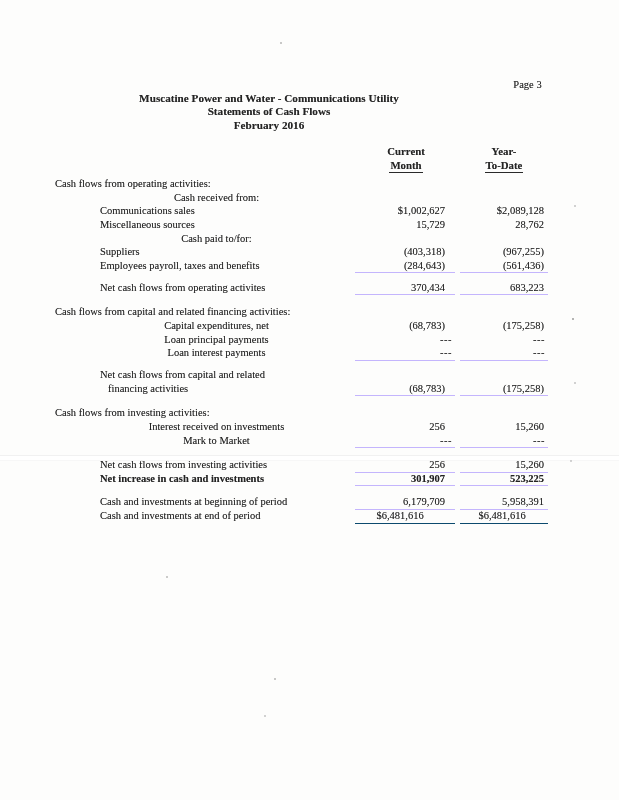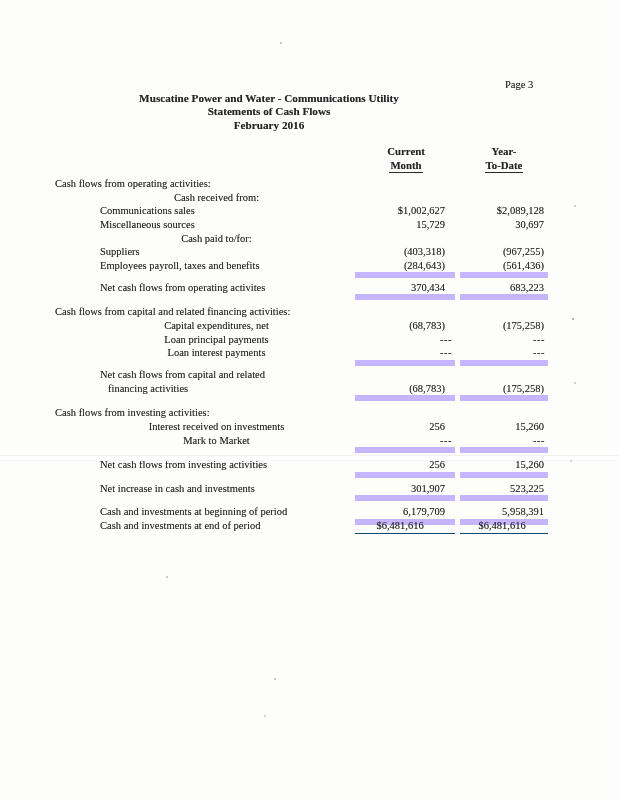--- a/index.html
+++ b/index.html
@@ -12,21 +12,21 @@
   .page{
     position:relative;
     width:619px;height:800px;
     background:#fdfdfc;
     color:#242424;
     overflow:hidden;
     text-shadow:0 0 0.6px rgba(45,45,45,0.45);
   }
   .page-label{
     position:absolute; top:79px; left:505px; width:45px;
-    font-size:10.5px; text-align:left;
+    font-size:10.5px; text-align:center;
   }
   .title-block{
     position:absolute; top:92px; left:0; width:538px;
     text-align:center; font-weight:bold; font-size:11.2px; line-height:13.4px;
   }
   .col-heads{position:absolute; top:145px; left:0; width:619px;
     font-weight:bold; font-size:10.8px; line-height:13.5px;}
   .col-head{position:absolute; text-align:center;}
   .col-head.c1h{left:355px; width:102px;}
   .col-head.c2h{left:460px; width:88px;}
@@ -34,21 +34,21 @@
 
   .statement{
     position:absolute; top:177px; left:55px; width:493px;
     font-size:10.5px;
   }
   .row{display:flex; align-items:baseline; height:13.66px; line-height:13.5px;}
   .lab{flex:1 1 auto; white-space:nowrap; overflow:visible;}
   .num{text-align:right; white-space:nowrap;}
   .c1{width:100px; padding-right:10px;}
   .c2{width:88px; margin-left:5px; padding-right:4px;}
-  .u{border-bottom:6px solid #c4b5fd;}
+  .u{border-bottom:1px solid #c4b5fd;}
   .uu{border-bottom:1px solid #0c4a6e;text-align:center;}
   .dash{padding-right:3px; letter-spacing:0.5px;}
   .ind0{padding-left:0;}
   .ind1{padding-left:23px;text-align:center;}
   .ind2{padding-left:45px;}
   .ind3{padding-left:53px;}
 
   .scan-band{
     position:absolute; top:455px; left:0; width:619px; height:6px;
     background:rgba(255,255,255,0.9);
@@ -106,21 +106,21 @@
       <span class="num c2"></span>
     </div>
       <div class="row">
       <span class="lab ind2">Communications sales</span>
       <span class="num c1">$1,002,627</span>
       <span class="num c2">$2,089,128</span>
     </div>
       <div class="row">
       <span class="lab ind2">Miscellaneous sources</span>
       <span class="num c1">15,729</span>
-      <span class="num c2">30,697</span>
+      <span class="num c2">28,762</span>
     </div>
       <div class="row">
       <span class="lab ind1">Cash paid to/for:</span>
       <span class="num c1"></span>
       <span class="num c2"></span>
     </div>
       <div class="row">
       <span class="lab ind2">Suppliers</span>
       <span class="num c1">(403,318)</span>
       <span class="num c2">(967,255)</span>
@@ -178,21 +178,21 @@
       <div class="row">
       <span class="lab ind1">Mark to Market</span>
       <span class="num c1 dash u">---</span>
       <span class="num c2 dash u">---</span>
     </div>
       <div class="row" style="margin-top: 11px; justify-content: center;">
       <span class="lab ind2">Net cash flows from investing activities</span>
       <span class="num c1 u">256</span>
       <span class="num c2 u">15,260</span>
     </div>
-      <div class="row" style="margin-top: 10px;">
+      <div class="row" style=" font-weight: bold;">
       <span class="lab ind2">Net increase in cash and investments</span>
       <span class="num c1 u">301,907</span>
       <span class="num c2 u">523,225</span>
     </div>
       <div class="row" style="margin-top: 10px;">
       <span class="lab ind2">Cash and investments at beginning of period</span>
       <span class="num c1 u">6,179,709</span>
       <span class="num c2 u">5,958,391</span>
     </div>
       <div class="row" style="">

